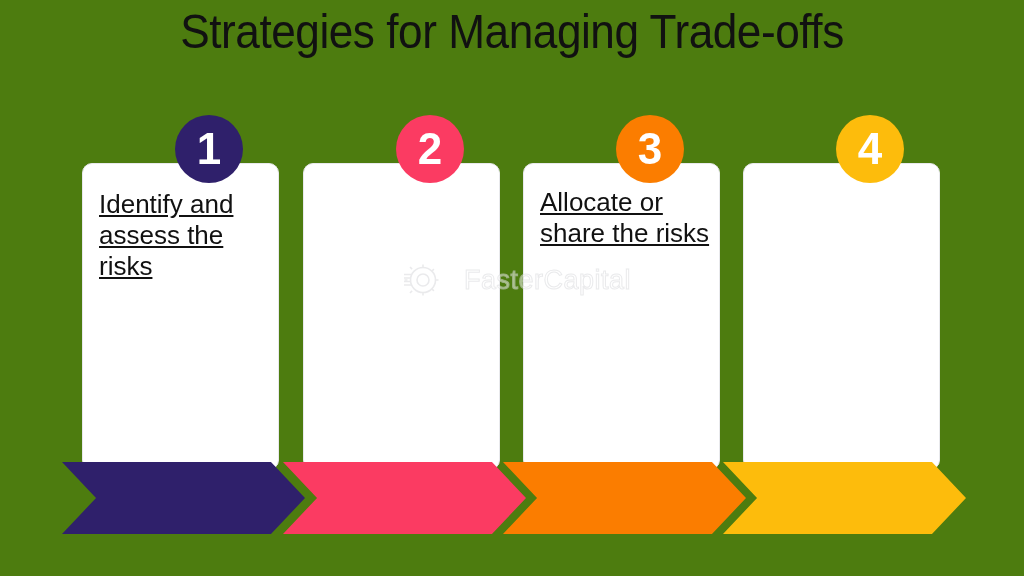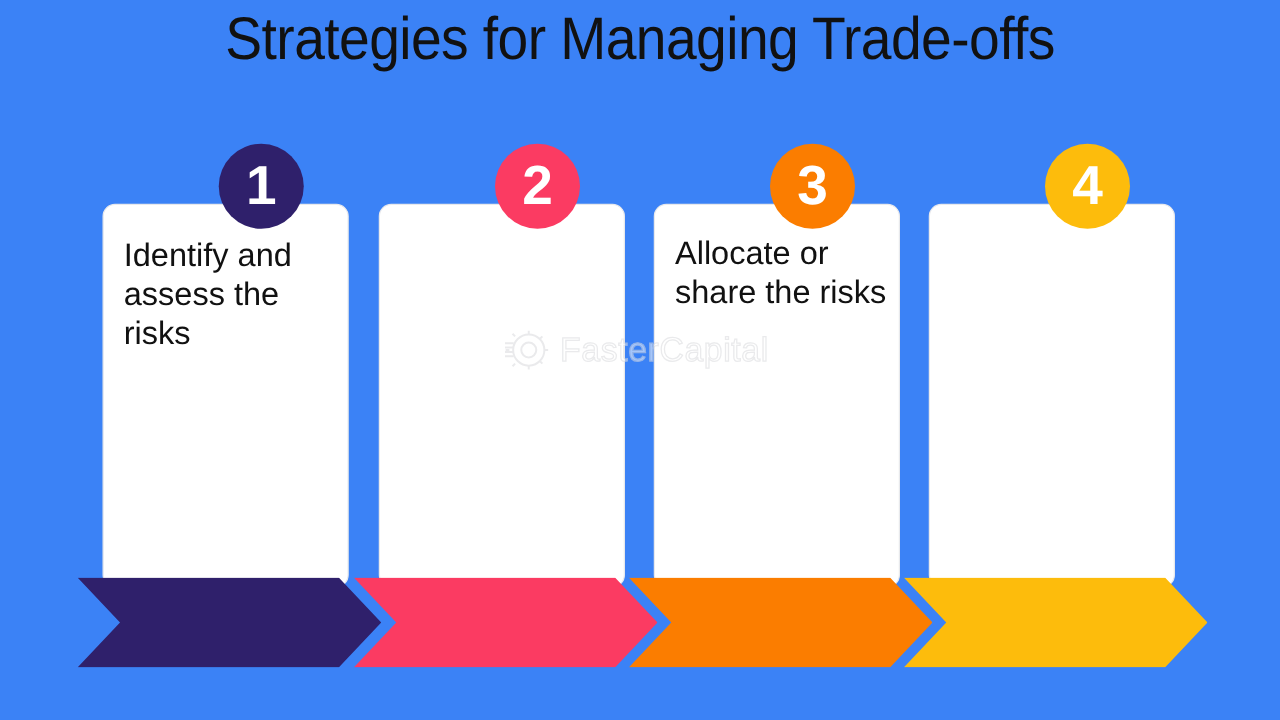--- a/index.html
+++ b/index.html
@@ -4,21 +4,21 @@
 <style>
   html, body {
     margin: 0;
     padding: 0;
     background: #ffffff;
   }
   #canvas {
     position: relative;
     width: 1024px;
     height: 576px;
-    background: #3b82f6;
+    background: #4d7c0f;
     overflow: hidden;
     font-family: "Liberation Sans", sans-serif;
   }
 
   
   #title {
     position: absolute;
     left: 0;
     top: 4px;
     width: 1024px;
@@ -84,20 +84,21 @@
   .card-text {
     position: absolute;
     left: 17px;
     top: 24px;
     width: 172px;
     font-size: 26px;
     line-height: 31px;
     color: #111111;
     font-family: "Liberation Sans", sans-serif;
     font-weight: 400;
+    text-decoration: underline;
   }
   .step.s0 .card-text { top: 26px; }
 
   
   #ribbon {
     position: absolute;
     left: 0;
     top: 462px;
     width: 1024px;
     height: 82px;
@@ -118,21 +119,21 @@
   
   #watermark {
     position: absolute;
     left: 402px;
     top: 258px;
     width: 248px;
     height: 44px;
     z-index: 5;
     display: flex;
     align-items: center;
-    gap: 6px;
+    gap: 22px;
     opacity: 0.55;
   }
   #watermark .wm-text {
     font-family: "Liberation Sans", sans-serif;
     font-size: 27px;
     letter-spacing: 0.5px;
     color: #ffffff;
     -webkit-text-stroke: 1px #d9dadd;
     text-shadow: 0 0 0 #d9dadd;
   }

